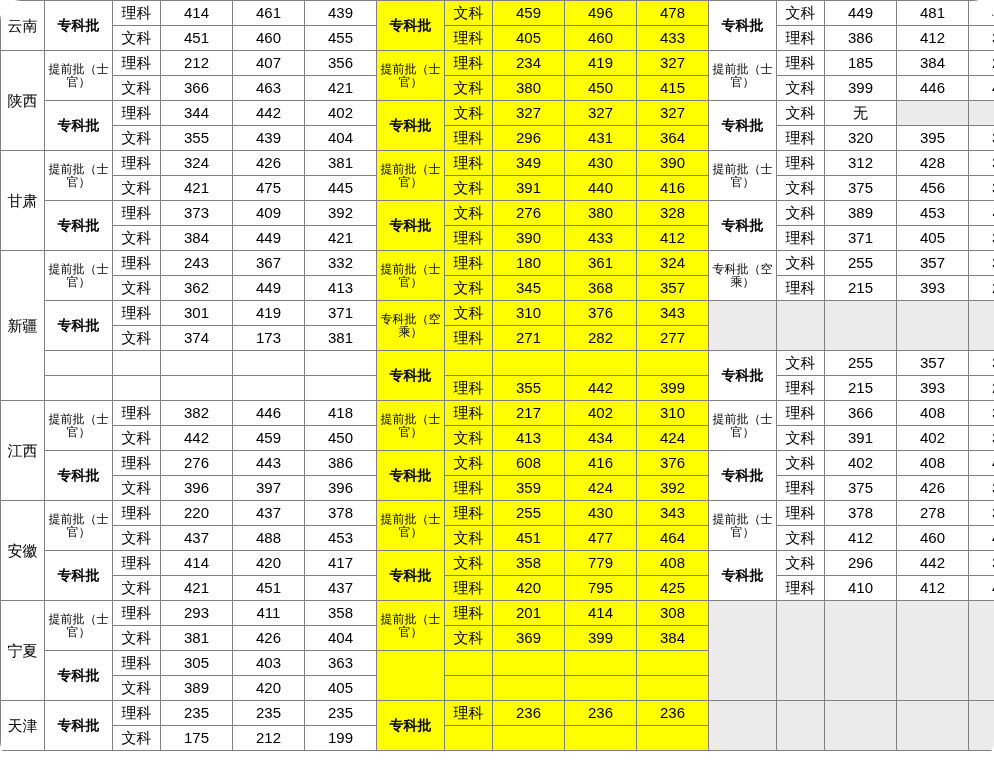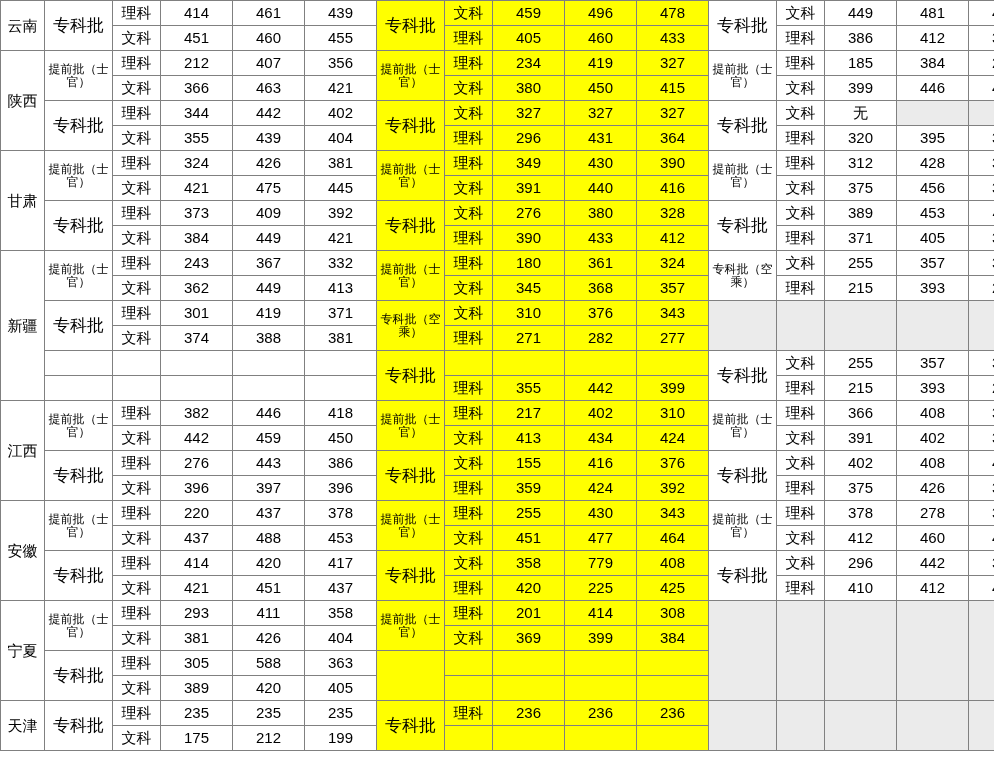--- a/index.html
+++ b/index.html
@@ -6,20 +6,21 @@
     margin: 0;
     padding: 0;
     background: #ffffff;
     font-family: "Liberation Sans", sans-serif;
   }
   #sheet {
     width: 994px;
     height: 762px;
     position: relative;
     overflow: hidden;
+    border-radius: 21px;
   }
   table.grid {
     border-collapse: collapse;
     table-layout: fixed;
     width: 994px;
     font-size: 15px;
     color: #000;
   }
   table.grid td {
     border: 1px solid #808080;
@@ -32,21 +33,21 @@
     white-space: normal;
     word-break: break-all;
   }
   
   col.c-prov  { width: 44px; }
   col.c-batch { width: 68px; }
   col.c-sub   { width: 48px; }
   col.c-num   { width: 72px; }
 
   td.prov { font-size: 15px; }
-  td.batch { font-size: 17px; }
+  td.batch { font-size: 14px; font-weight: bold; }
   td.sub { font-size: 15px; }
   td.num { font-size: 15px; }
 
   
   td.batch-narrow {
     font-size: 12px;
     line-height: 1.05;
     padding: 0 2px;
     margin-top: 24px;
   }
@@ -282,21 +283,21 @@
           <td class="num yellow">343</td>
           <td rowspan="2" class="num grayish"></td>
           <td rowspan="2" class="num grayish"></td>
           <td rowspan="2" class="num grayish"></td>
           <td rowspan="2" class="num grayish"></td>
           <td rowspan="2" class="num grayish"></td>
         </tr>
         <tr>
           <td class="sub white">文科</td>
           <td class="num white">374</td>
-          <td class="num white">388</td>
+          <td class="num white">173</td>
           <td class="num white">381</td>
           <td class="sub yellow">理科</td>
           <td class="num yellow">271</td>
           <td class="num yellow">282</td>
           <td class="num yellow">277</td>
         </tr>
         <tr>
           <td class="batch white"></td>
           <td class="sub white"></td>
           <td class="num white"></td>
@@ -361,21 +362,21 @@
           <td class="num white">396</td>
         </tr>
         <tr>
           <td rowspan="2" class="batch white">专科批</td>
           <td class="sub white">理科</td>
           <td class="num white">276</td>
           <td class="num white">443</td>
           <td class="num white">386</td>
           <td rowspan="2" class="batch yellow">专科批</td>
           <td class="sub yellow">文科</td>
-          <td class="num yellow">155</td>
+          <td class="num yellow">608</td>
           <td class="num yellow">416</td>
           <td class="num yellow">376</td>
           <td rowspan="2" class="batch white">专科批</td>
           <td class="sub white">文科</td>
           <td class="num white">402</td>
           <td class="num white">408</td>
           <td class="num white">405</td>
         </tr>
         <tr>
           <td class="sub white">文科</td>
@@ -440,21 +441,21 @@
           <td class="num white">442</td>
           <td class="num white">369</td>
         </tr>
         <tr>
           <td class="sub white">文科</td>
           <td class="num white">421</td>
           <td class="num white">451</td>
           <td class="num white">437</td>
           <td class="sub yellow">理科</td>
           <td class="num yellow">420</td>
-          <td class="num yellow">225</td>
+          <td class="num yellow">795</td>
           <td class="num yellow">425</td>
           <td class="sub white">理科</td>
           <td class="num white">410</td>
           <td class="num white">412</td>
           <td class="num white">407</td>
         </tr>
         <tr>
           <td rowspan="4" class="prov white">宁夏</td>
           <td rowspan="2" class="batch-narrow white">提前批（士官）</td>
           <td class="sub white">理科</td>
@@ -479,21 +480,21 @@
           <td class="num white">404</td>
           <td class="sub yellow">文科</td>
           <td class="num yellow">369</td>
           <td class="num yellow">399</td>
           <td class="num yellow">384</td>
         </tr>
         <tr>
           <td rowspan="2" class="batch white">专科批</td>
           <td class="sub white">理科</td>
           <td class="num white">305</td>
-          <td class="num white">588</td>
+          <td class="num white">403</td>
           <td class="num white">363</td>
           <td rowspan="2" class="batch yellow"></td>
           <td class="sub yellow"></td>
           <td class="num yellow"></td>
           <td class="num yellow"></td>
           <td class="num yellow"></td>
         </tr>
         <tr>
           <td class="sub white">文科</td>
           <td class="num white">389</td>

